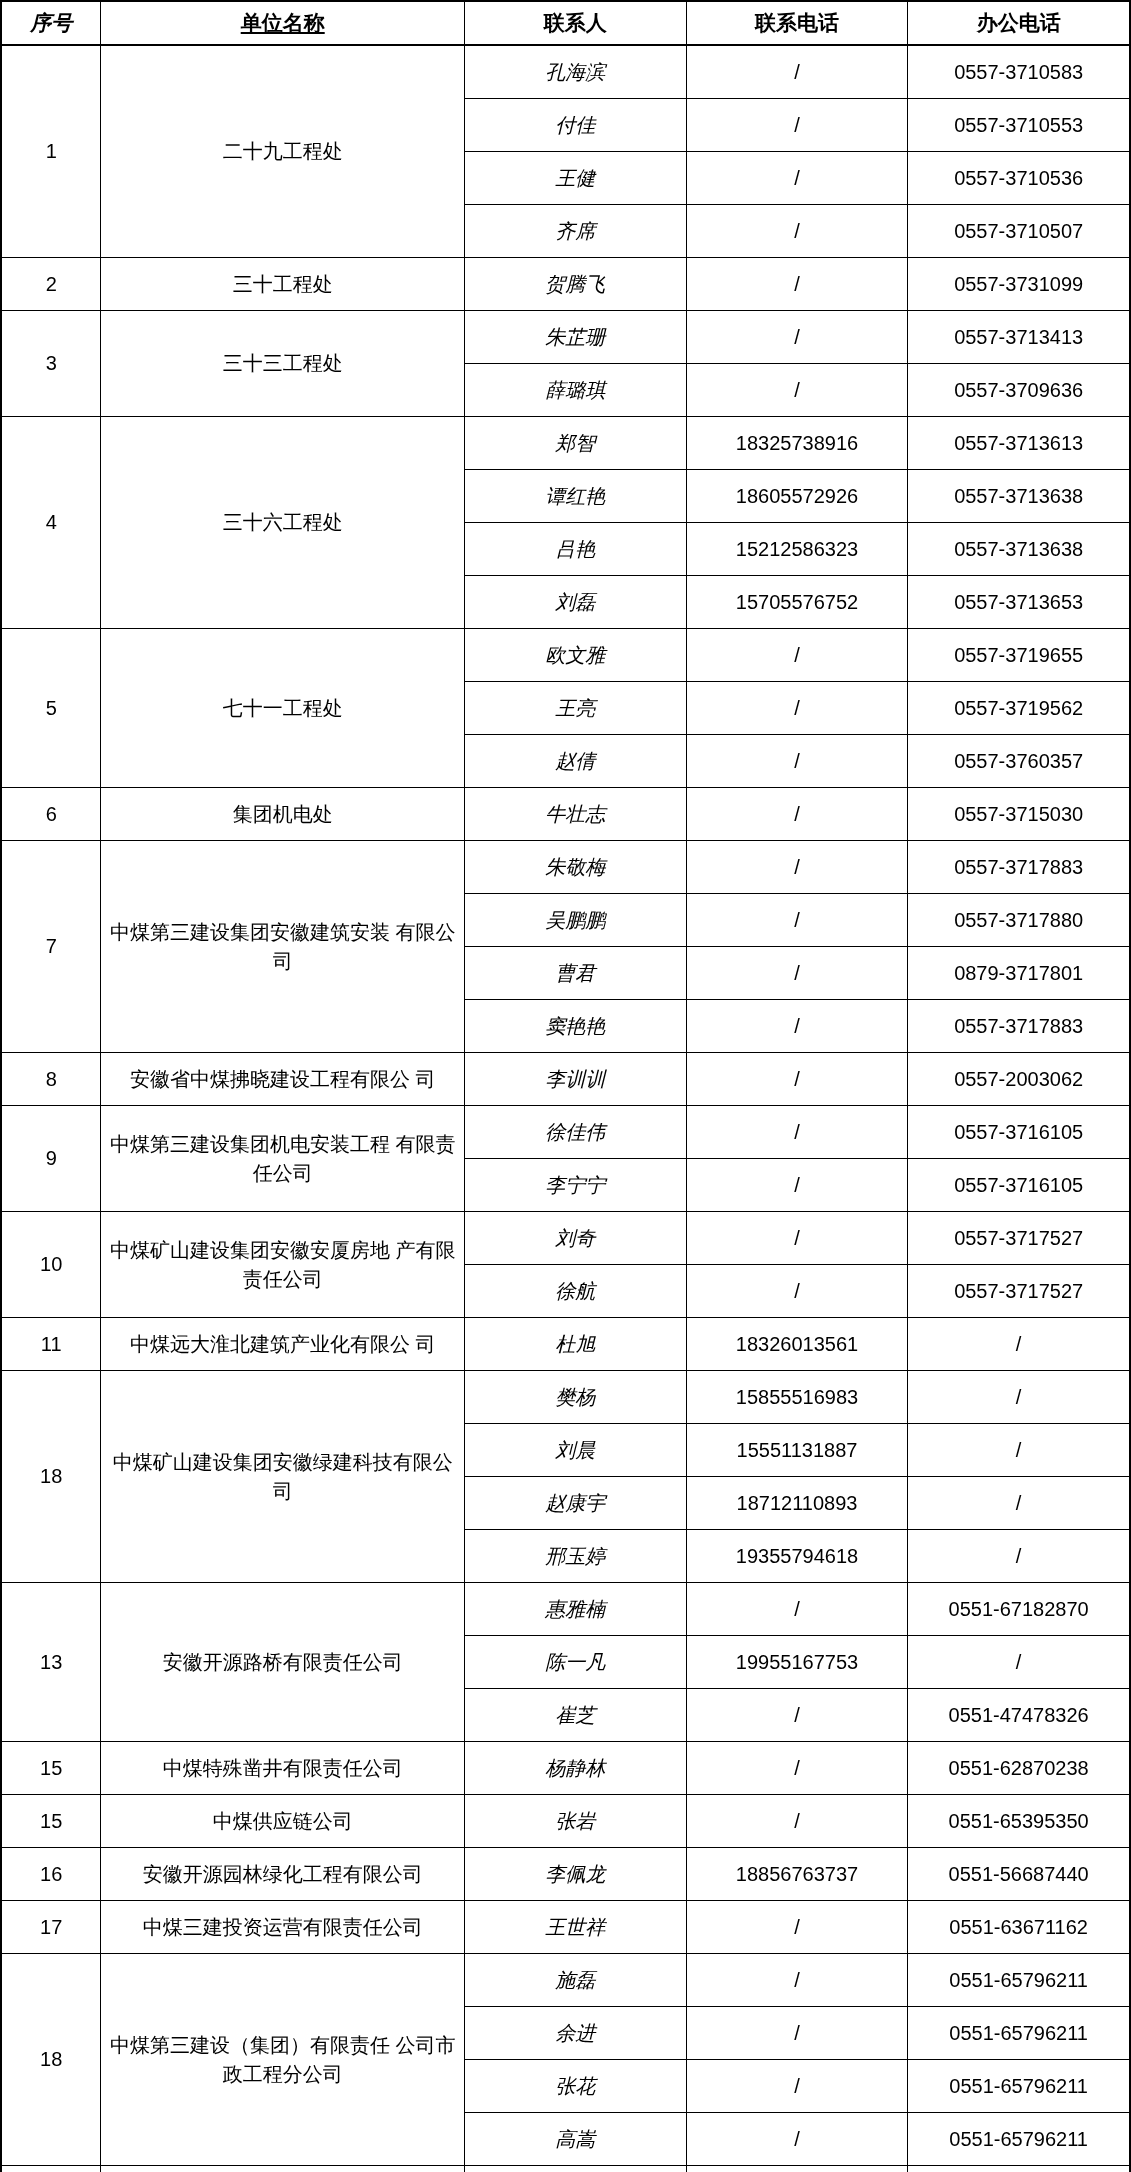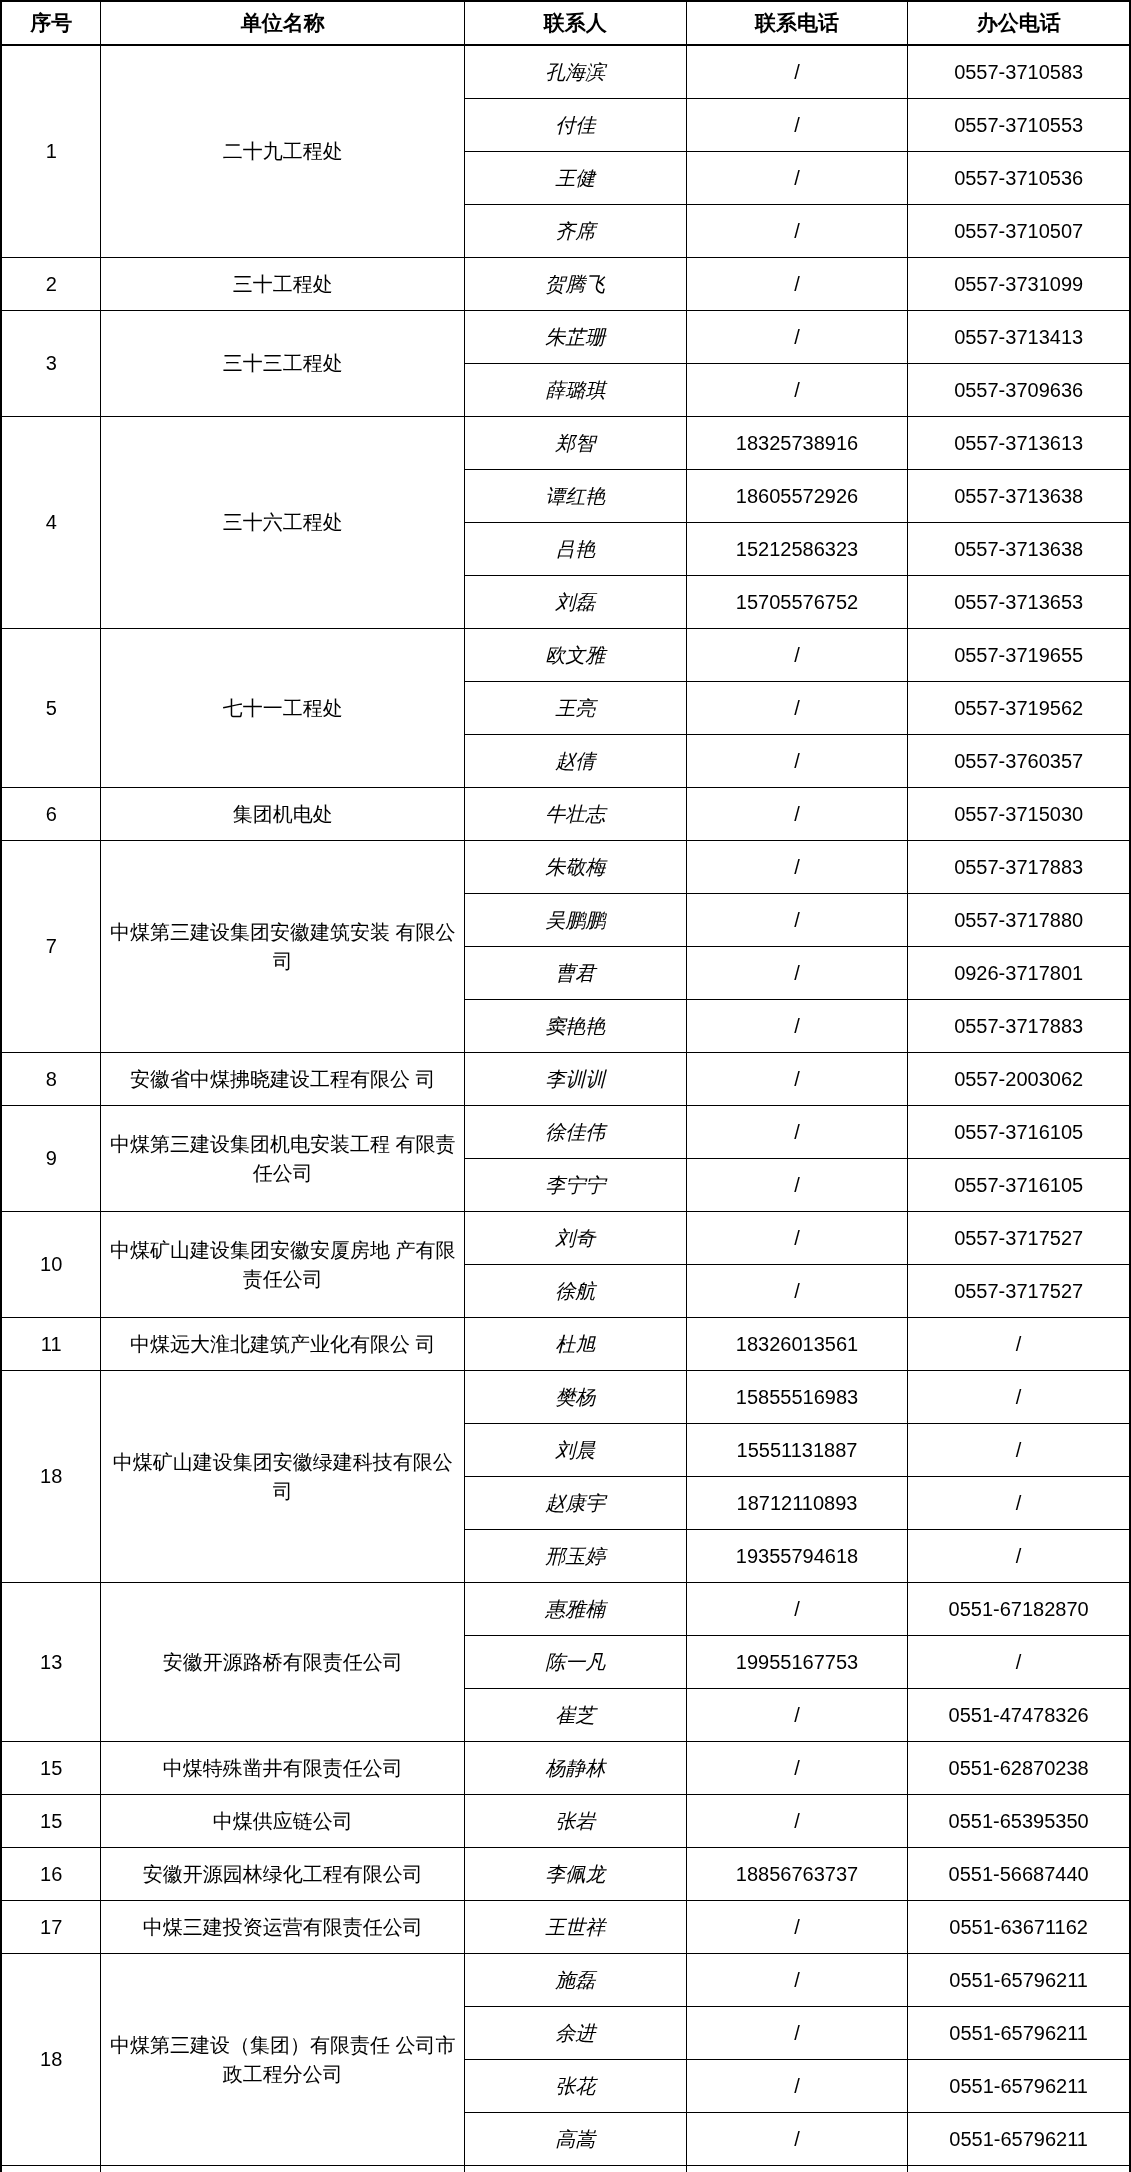--- a/index.html
+++ b/index.html
@@ -36,22 +36,22 @@
   #contact-table tbody td {
     font-size: 20px;
     font-weight: normal;
     height: 44px;
   }
   td.col-index { width: 78px; }
   td.col-unit  { width: 320px; }
   td.col-person{ width: 190px; font-style: italic; }
   td.col-mobile{ width: 190px; }
   td.col-office{ width: 190px; }
-  th.col-index { width: 78px; }
-  th.col-unit  { width: 320px; }
+  th.col-index { width: 78px; font-style: italic; }
+  th.col-unit  { width: 320px; text-decoration: underline; }
   th.col-person{ width: 190px; }
   th.col-mobile{ width: 190px; }
   th.col-office{ width: 190px; }
   .group-sep td { border-top: 2px solid #000000; }
   .col-unit, .col-index {
     border-right: 2px solid #000000;
   }
   .unit-cell { padding-left: 10px; padding-right: 10px; }
 </style>
 </head>
@@ -163,21 +163,21 @@
         <td class="col-office">0557-3717883</td>
       </tr>
       <tr>
         <td class="col-person">吴鹏鹏</td>
         <td class="col-mobile">/</td>
         <td class="col-office">0557-3717880</td>
       </tr>
       <tr>
         <td class="col-person">曹君</td>
         <td class="col-mobile">/</td>
-        <td class="col-office">0926-3717801</td>
+        <td class="col-office">0879-3717801</td>
       </tr>
       <tr>
         <td class="col-person">窦艳艳</td>
         <td class="col-mobile">/</td>
         <td class="col-office">0557-3717883</td>
       </tr>
       <tr class="group-sep">
         <td class="col-index" rowspan="1">8</td>
         <td class="col-unit unit-cell" rowspan="1">安徽省中煤拂晓建设工程有限公 司</td>
         <td class="col-person">李训训</td>

